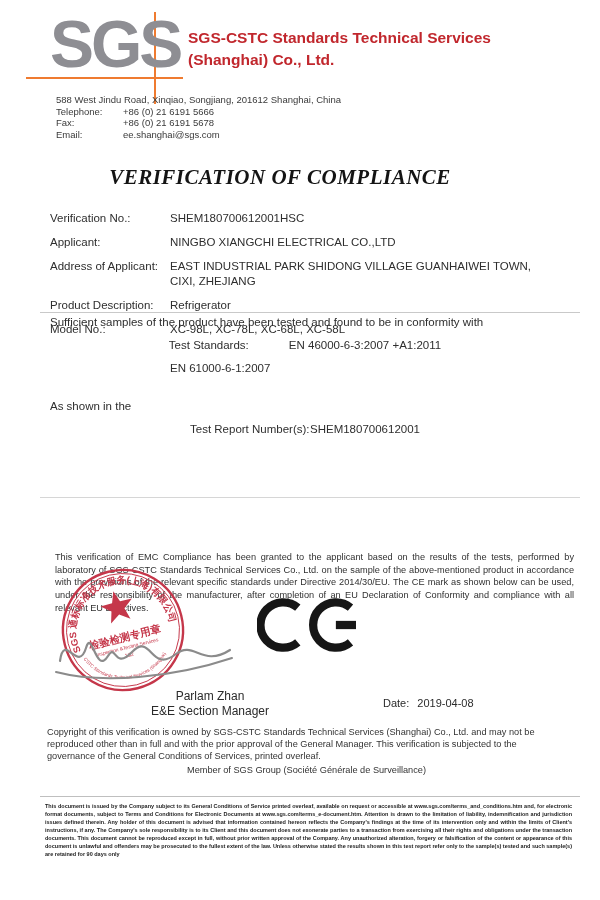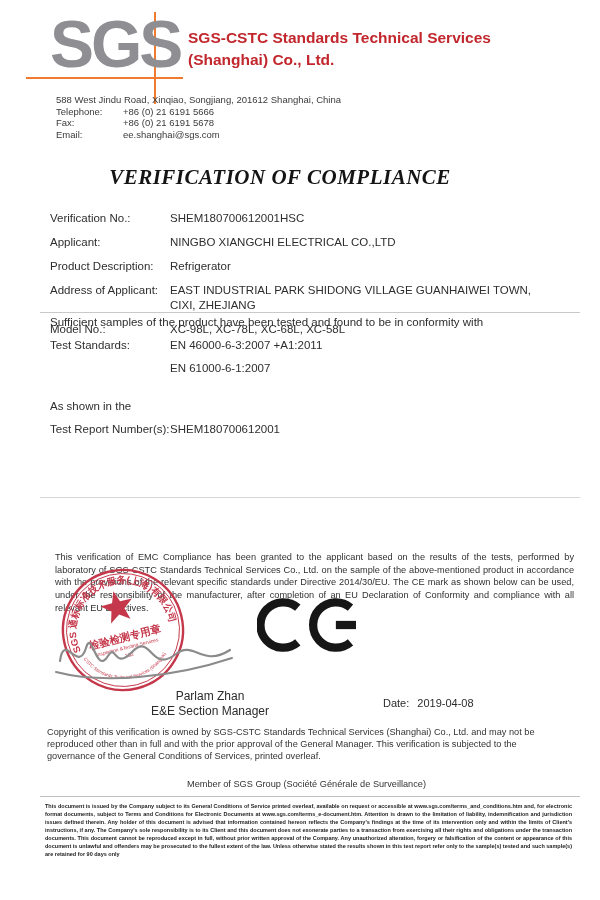--- a/index.html
+++ b/index.html
@@ -38,21 +38,21 @@
   .fields{position:absolute;left:50px;top:197px;right:40px;font-size:11.5px;margin-top:14px;}
   .frow{display:flex;margin-bottom:9px;line-height:1.3;}
   .flabel{flex:0 0 120px;}
   .fvalue{max-width:362px;}
   .rule{position:absolute;left:40px;right:20px;height:0;border-top:1px solid #c9c9c9;}
   .rule-models{top:312px;}
   .rule-mid{top:497px;border-top-color:#d6d6d6;}
   .rule-foot{top:796px;border-top-color:#bfbfbf;}
 
   .fields2{position:absolute;left:50px;top:315px;right:40px;font-size:11.5px;}
-  .fields2 .frow{margin-bottom:8px;}
+  .fields2 .frow{margin-bottom:8px;justify-content:center;}
   .std-line2{margin-left:120px;margin-bottom:23px;line-height:1.3;}
   .plain-line{margin-bottom:8px;line-height:1.3;}
 
   
   .emc-par{
     position:absolute;left:55px;top:507px;right:26px;
     font-size:9.2px;line-height:1.38;text-align:justify;color:#303030;margin-top:44px;
   }
 
   
@@ -61,21 +61,21 @@
   .signer{position:absolute;left:100px;top:689px;width:220px;text-align:center;font-size:12px;line-height:1.22;color:#2b2b2b;}
   .ce{position:absolute;left:257px;top:594px;width:104px;height:62px;}
   .date-row{position:absolute;left:383px;top:697px;font-size:11px;color:#2b2b2b;}
   .date-row .dlabel{margin-right:8px;}
 
   
   .copyright{
     position:absolute;left:47px;top:726px;right:34px;
     font-size:9.2px;line-height:1.32;color:#333;
   }
-  .member{margin-top:16px;text-align:center;}
+  .member{margin-top:2px;text-align:center;}
   .terms{
     position:absolute;left:45px;top:803px;right:28px;
     font-size:5.5px;line-height:1.45;text-align:justify;color:#1c1c1c;
     font-weight:bold;
   }
 </style>
 </head>
 <body>
 
 <div class="page">
@@ -109,26 +109,26 @@
   <div class="fields">
     <div class="frow">
       <div class="flabel">Verification No.:</div>
       <div class="fvalue">SHEM180700612001HSC</div>
     </div>
     <div class="frow">
       <div class="flabel">Applicant:</div>
       <div class="fvalue">NINGBO XIANGCHI ELECTRICAL CO.,LTD</div>
     </div>
     <div class="frow">
+      <div class="flabel">Address of Applicant:</div>
+      <div class="fvalue">EAST INDUSTRIAL PARK SHIDONG VILLAGE GUANHAIWEI TOWN, CIXI, ZHEJIANG</div>
+    </div>
+    <div class="frow">
       <div class="flabel">Product Description:</div>
       <div class="fvalue">Refrigerator</div>
-    </div>
-    <div class="frow">
-      <div class="flabel">Address of Applicant:</div>
-      <div class="fvalue">EAST INDUSTRIAL PARK SHIDONG VILLAGE GUANHAIWEI TOWN, CIXI, ZHEJIANG</div>
     </div>
     <div class="frow">
       <div class="flabel">Model No.:</div>
       <div class="fvalue">XC-98L, XC-78L, XC-68L, XC-58L</div>
     </div>
   </div>
 
   <div class="rule rule-models"></div>
 
   <div class="fields2">

